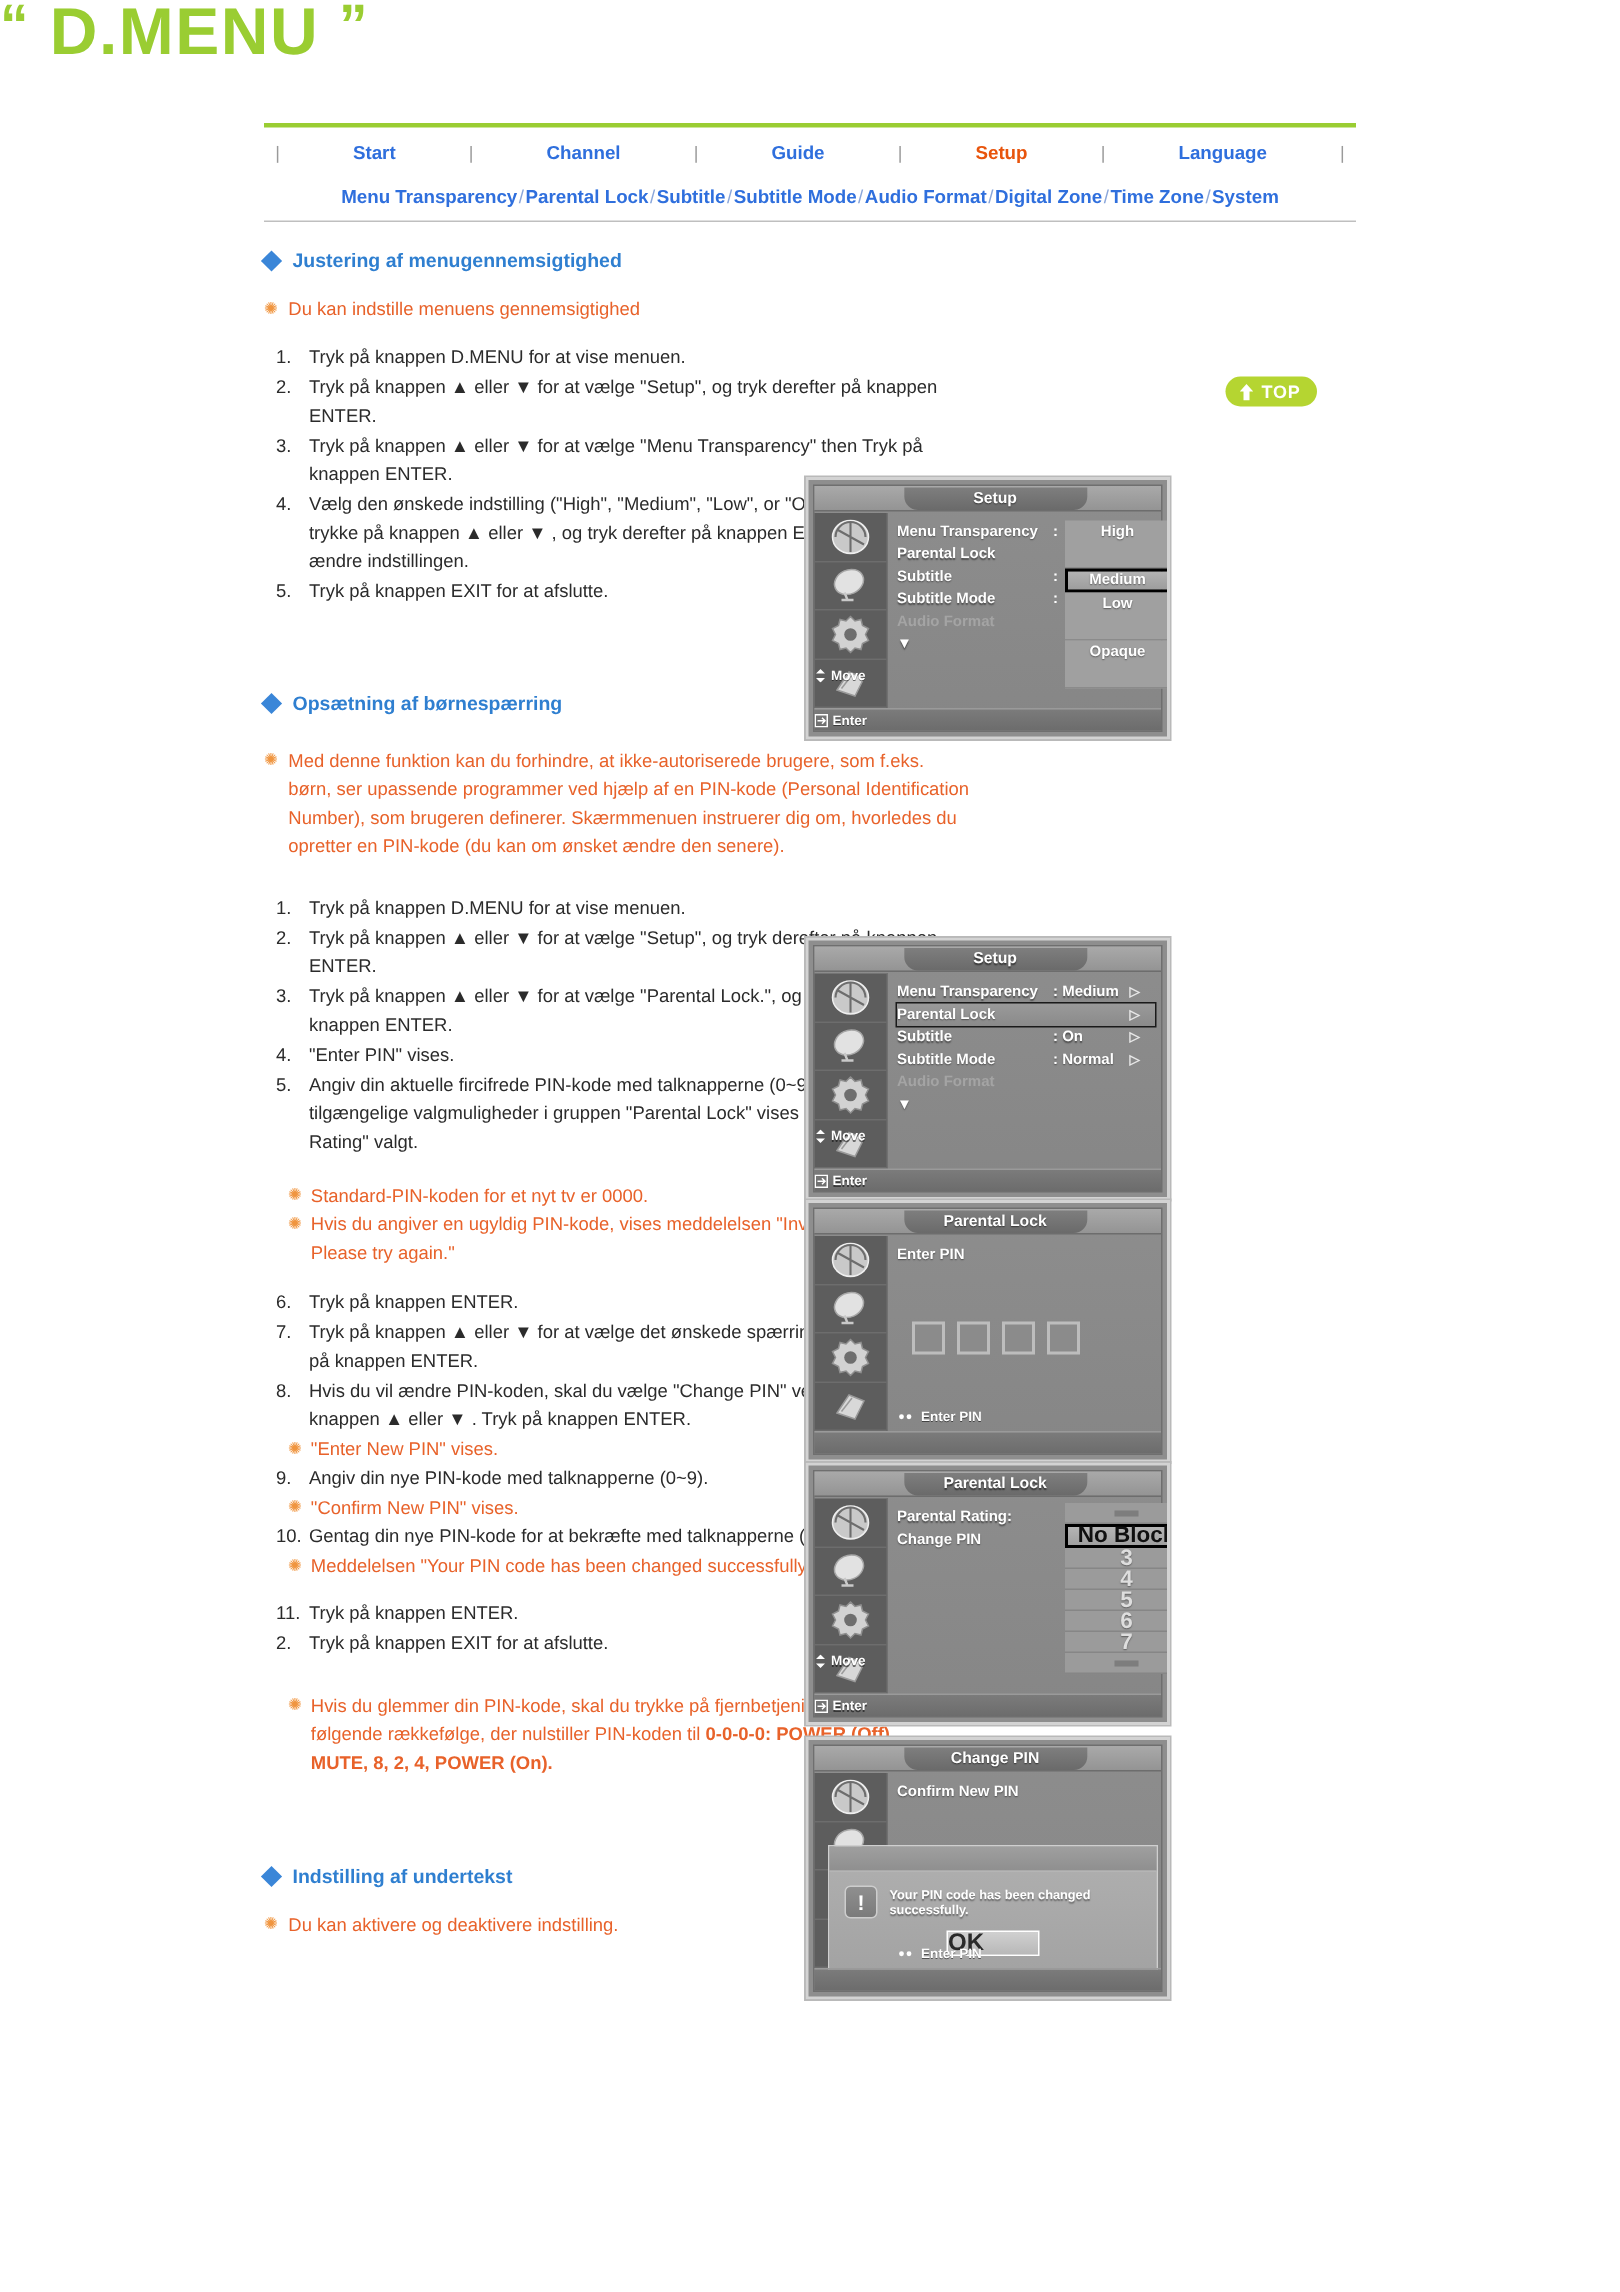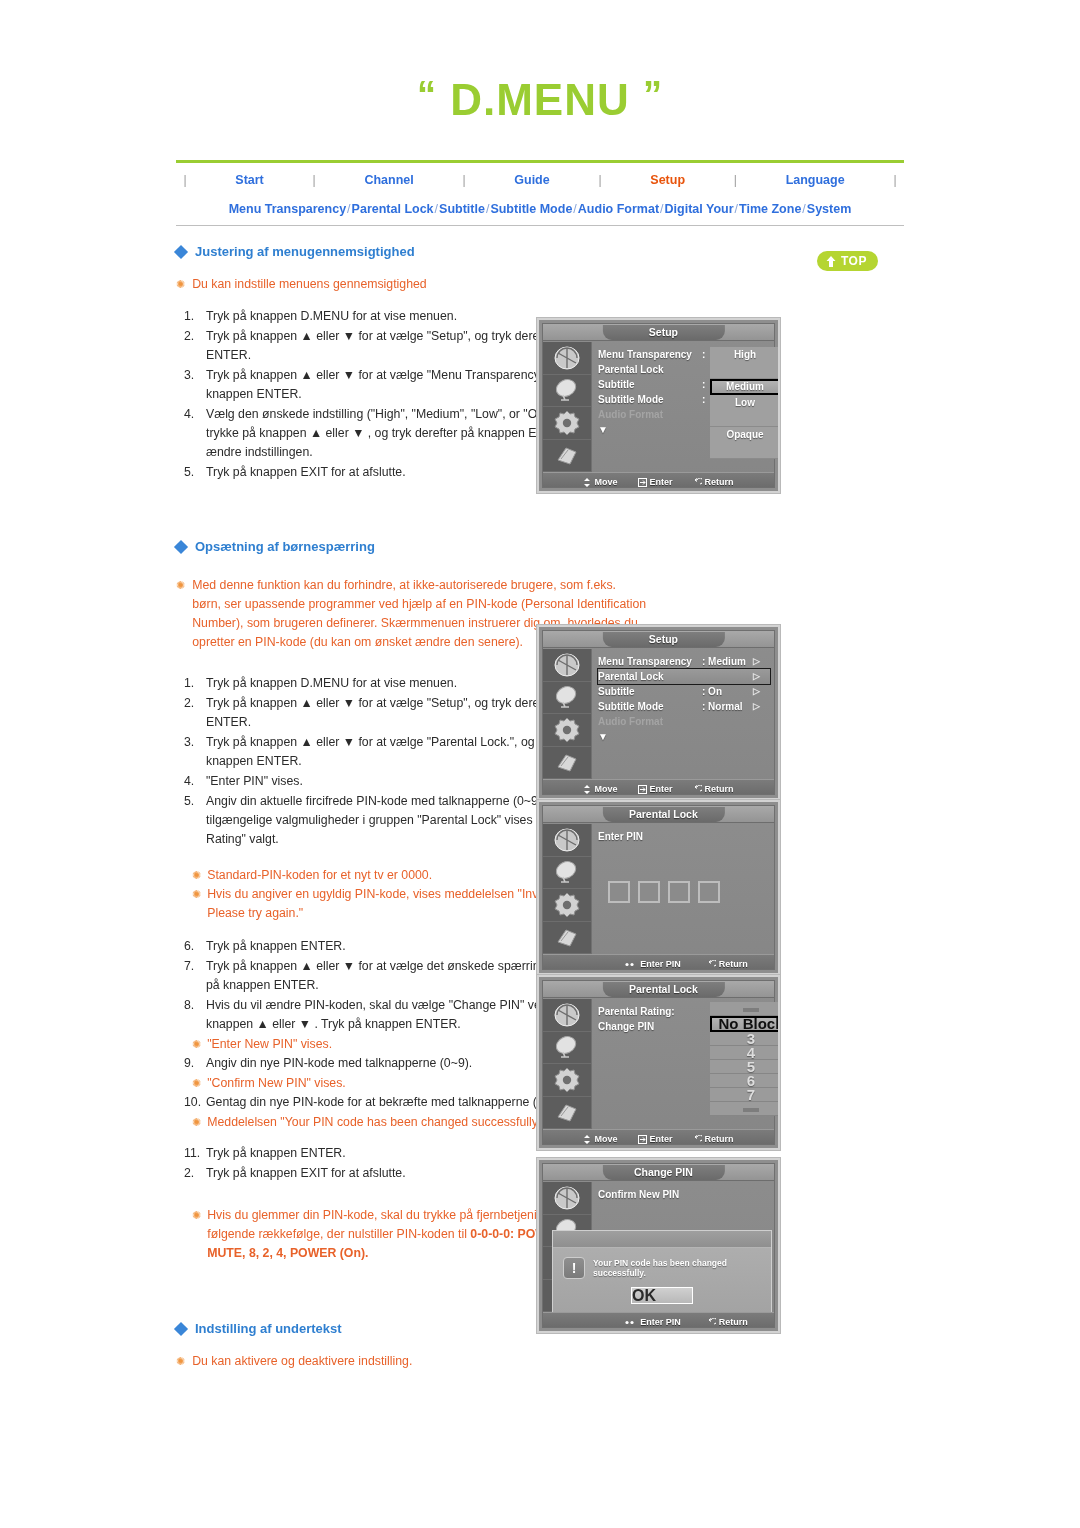--- a/index.html
+++ b/index.html
@@ -11,22 +11,20 @@
   .page {
     position: relative;
     width: 1080px;
     height: 1528px;
     background: #fff;
     overflow: hidden;
   }
 
   
   .title-wrap {
-    text-align: center;
-    padding-top: 78px;
   }
   .title {
     display: inline-block;
     color: #9ACD32;
     font-size: 44px;
     font-weight: bold;
     letter-spacing: 1px;
     line-height: 1;
   }
   .title .q {
@@ -236,27 +234,28 @@
     font-size: 10px;
     font-weight: bold;
   }
   .tv-footer {
     position: absolute;
     left: 0; right: 0; bottom: 0;
     height: 15px;
     background: linear-gradient(#7b7b7b, #6c6c6c);
     border-top: 1px solid #9a9a9a;
     display: flex;
-    align-items: flex-end;
+    align-items: flex-start;
     justify-content: center;
     gap: 20px;
     color: #ffffff;
     font-size: 9px;
     font-weight: bold;
     text-shadow: 0 1px 0 rgba(0,0,0,.5);
+    flex-direction: column;
   }
   .tv-footer span { display: inline-flex; align-items: center; gap: 3px; }
 
   
   .m-row {
     display: flex;
     align-items: center;
     height: 15px;
     font-size: 10px;
     line-height: 15px;
@@ -401,21 +400,21 @@
       <span class="nav-sep">|</span>
       <a class="nav-item">Channel</a>
       <span class="nav-sep">|</span>
       <a class="nav-item">Guide</a>
       <span class="nav-sep">|</span>
       <a class="nav-item active">Setup</a>
       <span class="nav-sep">|</span>
       <a class="nav-item">Language</a>
       <span class="nav-sep">|</span>
     </div>
-    <div class="breadcrumb-row"><a>Menu Transparency</a><span class="sl">/</span><a>Parental Lock</a><span class="sl">/</span><a>Subtitle</a><span class="sl">/</span><a>Subtitle Mode</a><span class="sl">/</span><a>Audio Format</a><span class="sl">/</span><a>Digital Your</a><span class="sl">/</span><a>Time Zone</a><span class="sl">/</span><a>System</a></div>
+    <div class="breadcrumb-row"><a>Menu Transparency</a><span class="sl">/</span><a>Parental Lock</a><span class="sl">/</span><a>Subtitle</a><span class="sl">/</span><a>Subtitle Mode</a><span class="sl">/</span><a>Audio Format</a><span class="sl">/</span><a>Digital Zone</a><span class="sl">/</span><a>Time Zone</a><span class="sl">/</span><a>System</a></div>
   </div>
 
   <div class="top-btn">
     <span>
       <svg width="10" height="11" viewBox="0 0 10 11">
           <path d="M5 0 L9.5 5 L7 5 L7 11 L3 11 L3 5 L0.5 5 Z" fill="#ffffff"></path>
         </svg>
     </span>
     <span>TOP</span>
   </div>

